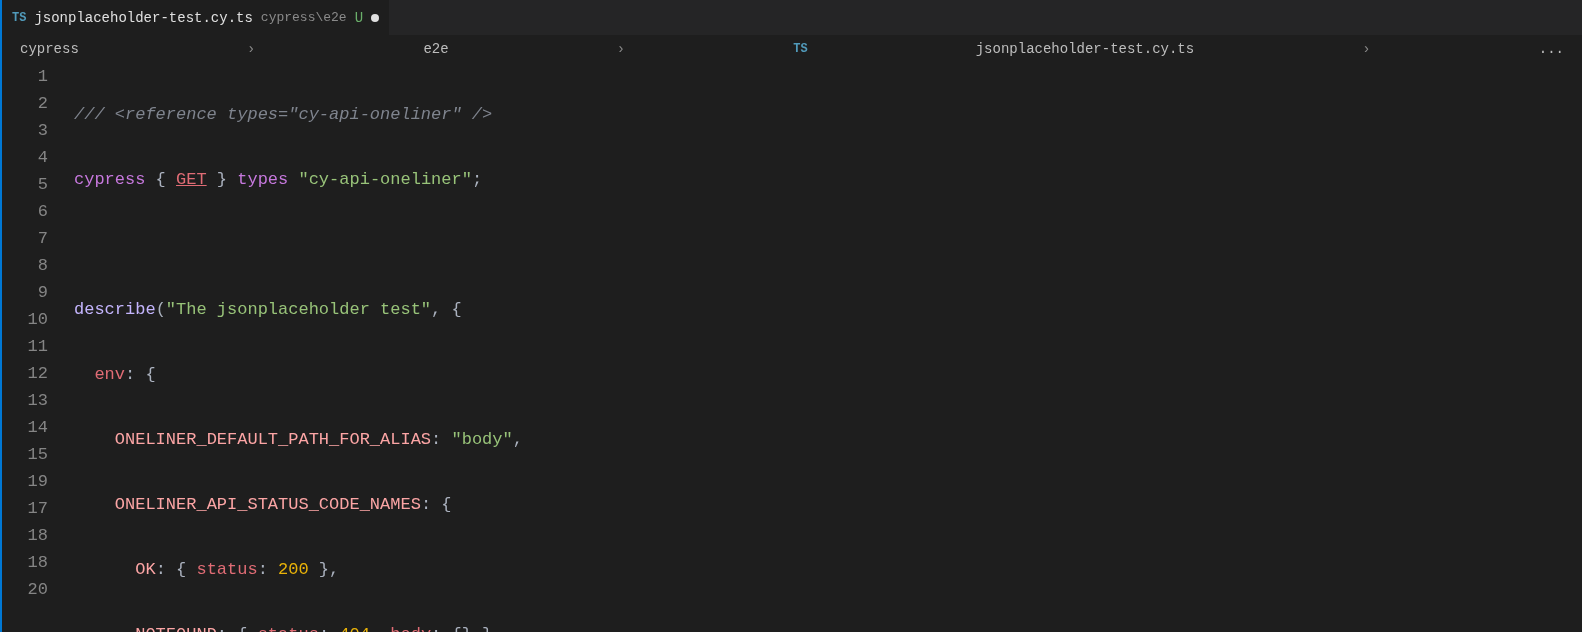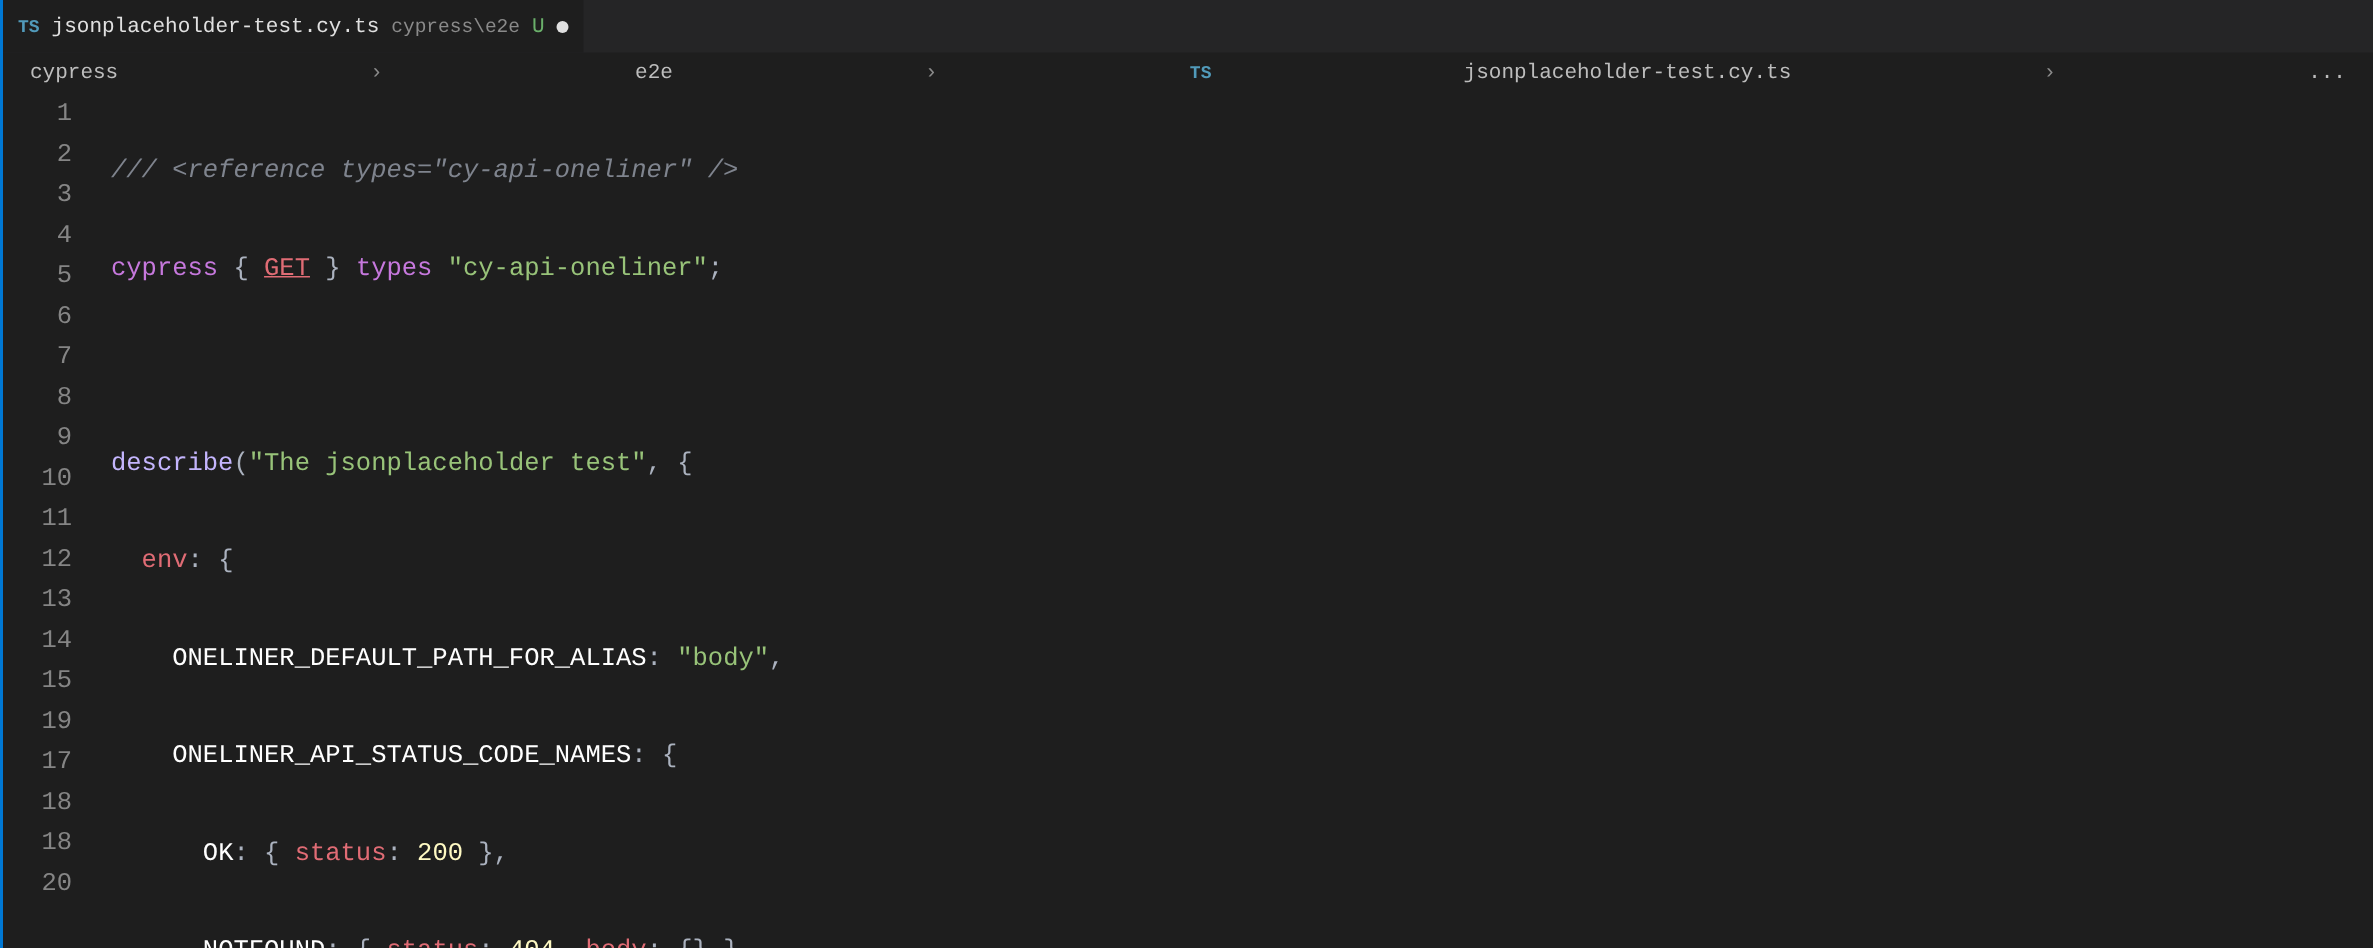--- a/index.html
+++ b/index.html
@@ -61,24 +61,24 @@
     color: #858585;
     user-select: none;
   }
   .gutter div, .code-line { line-height: 27px; height: 27px; }
   .code { flex: 1; white-space: pre; }
   .code-line { }
   
   .cmt { color: #7f848e; font-style: italic; }
   .kw  { color: #c678dd; }
   .fn  { color: #c4b5fd; }
-  .id  { color: #ffffff; text-align: center; }
+  .id  { color: #fca5a5; text-align: center; }
   .var { color: #e06c75; text-decoration: underline; }
   .prop{ color: #e06c75; }
-  .num { color: #fef9c3; text-align: right; }
+  .num { color: #eab308; text-align: right; }
   .str { color: #98c379; }
   .pn  { color: #abb2bf; }
 </style>
 </head>
 <body>
 
 <div class="tab-bar">
   <div class="tab">
     <span class="ts-badge">TS</span>
     <span class="fname">jsonplaceholder-test.cy.ts</span>

